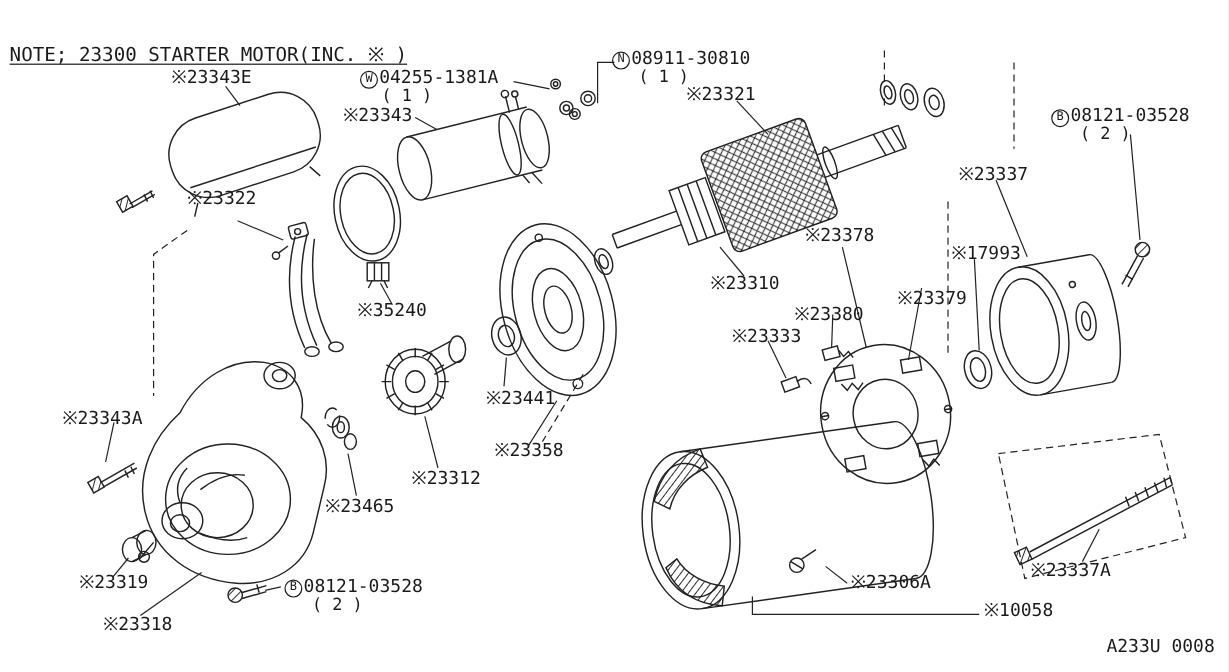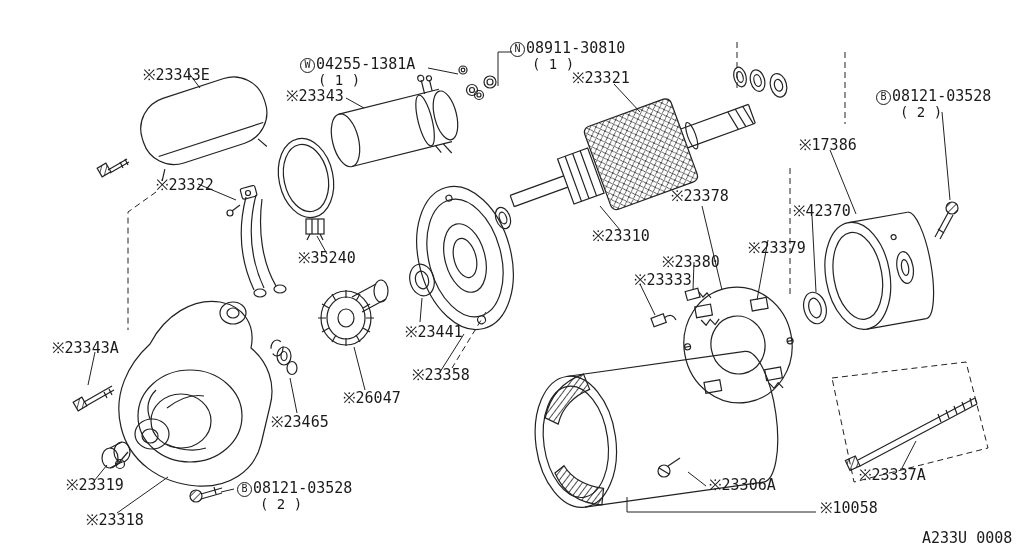--- a/index.html
+++ b/index.html
@@ -271,49 +271,50 @@
         <path d="M550 458 C556 480 572 492 592 496 L596 480 C580 476 566 466 560 452 Z" fill="url(#dh)"></path>
       </g>
       <g>
         <circle cx="664" cy="471" r="6"></circle>
         <path d="M659 468 L669 474"></path>
         <path d="M668 466 L680 458"></path>
       </g>
     </g>
   </svg>
 
-
-  <div class="lbl" style="left:143px; top:67px">※23343E</div>
+  <div class="lbl note" style="left:8px; top:38px">NOTE; 23300 STARTER MOTOR(INC. ※ )</div>
+
+  <div class="lbl" style="left:143px; top:56px">※23343E</div>
 
   <div class="lbl" style="left:300px; top:56px"><span class="circ">W</span><span>04255-1381A</span></div>
   <div class="lbl small" style="left:318px; top:72px">( 1 )</div>
 
   <div class="lbl" style="left:286px; top:88px">※23343</div>
 
   <div class="lbl" style="left:510px; top:40px"><span class="circ">N</span><span>08911-30810</span></div>
   <div class="lbl small" style="left:532px; top:56px">( 1 )</div>
 
   <div class="lbl" style="left:572px; top:70px">※23321</div>
 
   <div class="lbl" style="left:876px; top:88px"><span class="circ">B</span><span>08121-03528</span></div>
   <div class="lbl small" style="left:900px; top:104px">( 2 )</div>
 
-  <div class="lbl" style="left:799px; top:137px">※17386</div>
-  <div class="lbl" style="left:156px; top:177px">※23322</div>
+  <div class="lbl" style="left:799px; top:137px">※23337</div>
+  <div class="lbl" style="left:156px; top:157px">※23322</div>
   <div class="lbl" style="left:671px; top:188px">※23378</div>
-  <div class="lbl" style="left:793px; top:203px">※42370</div>
+  <div class="lbl" style="left:793px; top:203px">※17993</div>
   <div class="lbl" style="left:592px; top:228px">※23310</div>
   <div class="lbl" style="left:748px; top:240px">※23379</div>
   <div class="lbl" style="left:298px; top:250px">※35240</div>
   <div class="lbl" style="left:662px; top:254px">※23380</div>
-  <div class="lbl" style="left:634px; top:272px">※23333</div>
+  <div class="lbl" style="left:610px; top:272px">※23333</div>
   <div class="lbl" style="left:52px;  top:340px">※23343A</div>
   <div class="lbl" style="left:405px; top:324px">※23441</div>
   <div class="lbl" style="left:412px; top:367px">※23358</div>
-  <div class="lbl" style="left:343px; top:390px">※26047</div>
+  <div class="lbl" style="left:343px; top:390px">※23312</div>
   <div class="lbl" style="left:271px; top:414px">※23465</div>
   <div class="lbl" style="left:66px;  top:477px">※23319</div>
   <div class="lbl" style="left:86px;  top:512px">※23318</div>
 
   <div class="lbl" style="left:237px; top:480px"><span class="circ">B</span><span>08121-03528</span></div>
   <div class="lbl small" style="left:260px; top:496px">( 2 )</div>
 
   <div class="lbl" style="left:709px; top:477px">※23306A</div>
   <div class="lbl" style="left:820px; top:500px">※10058</div>
   <div class="lbl" style="left:859px; top:467px">※23337A</div>

